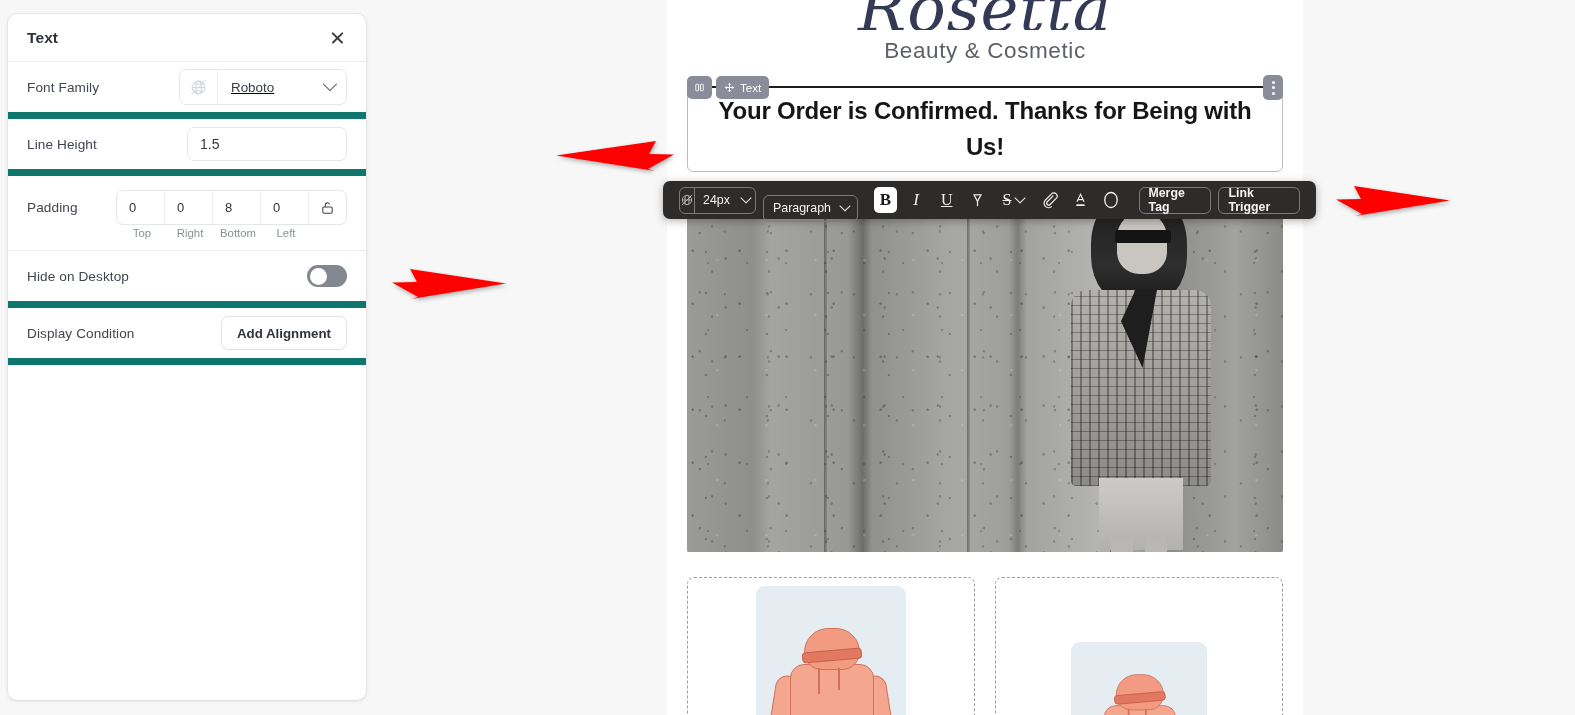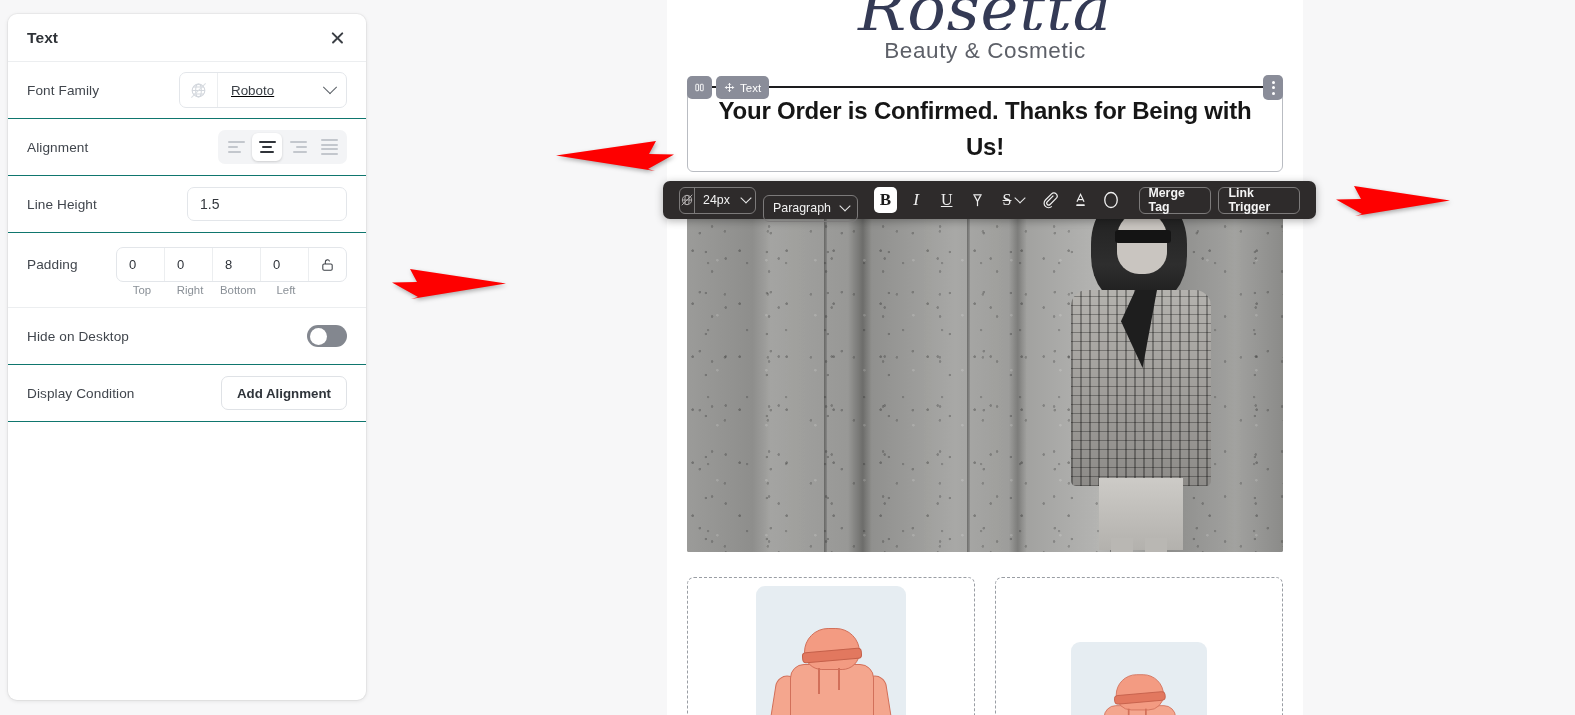--- a/index.html
+++ b/index.html
@@ -59,21 +59,21 @@
     border-radius: 1px;
   }
   .close-btn span:nth-child(1){ transform: rotate(45deg); }
   .close-btn span:nth-child(2){ transform: rotate(-45deg); }
 
   .row {
     display: flex;
     align-items: center;
     justify-content: space-between;
     padding: 0 19px;
-    border-bottom: 1px solid #0f766e;
+    border-bottom: 7px solid #0f766e;
     box-sizing: border-box;
     min-height: 57px;
   }
   .row-label {
     font-size: 13.6px;
     color: #41464d;
     letter-spacing: .1px;
   }
 
   
@@ -581,54 +581,20 @@
           <line x1="3" y1="21" x2="21" y2="3" stroke="#dadee3"></line>
         </svg>
       </div>
       <div class="ff-select">
         <span>Roboto</span>
         <span class="chev"></span>
       </div>
     </div>
   </div>
 
-  <div class="row">
-    <div class="row-label">Alignment</div>
-    <div class="align-group">
-      <div class="align-btn">
-        <div class="align-lines">
-          <i style="width:100%"></i>
-            <i style="width:62%"></i>
-            <i style="width:82%"></i>
-        </div>
-      </div>
-      <div class="align-btn active">
-        <div class="align-lines">
-          <i style="width:100%;margin:0 auto"></i>
-            <i style="width:62%;margin:0 auto"></i>
-            <i style="width:82%;margin:0 auto"></i>
-        </div>
-      </div>
-      <div class="align-btn">
-        <div class="align-lines">
-          <i style="width:100%;margin-left:auto"></i>
-            <i style="width:62%;margin-left:auto"></i>
-            <i style="width:82%;margin-left:auto"></i>
-        </div>
-      </div>
-      <div class="align-btn">
-        <div class="align-lines">
-          <i style="width:100%"></i>
-            <i style="width:100%"></i>
-            <i style="width:100%"></i>
-            <i style="width:100%"></i>
-        </div>
-      </div>
-    </div>
-  </div>
 
   <div class="row">
     <div class="row-label">Line Height</div>
     <div class="lh-input">
       <span>1.5</span>
     </div>
   </div>
 
   <div class="pad-row">
     <div class="pad-top-line">

